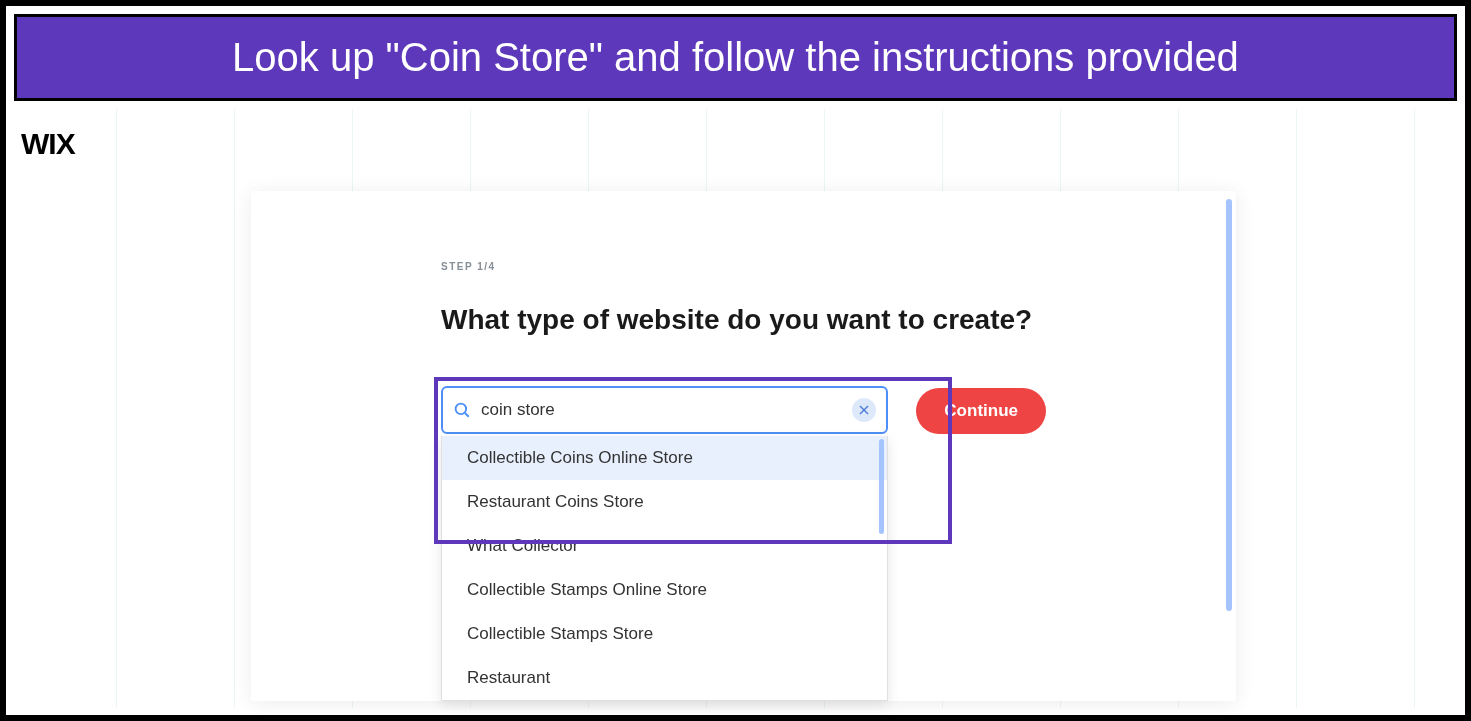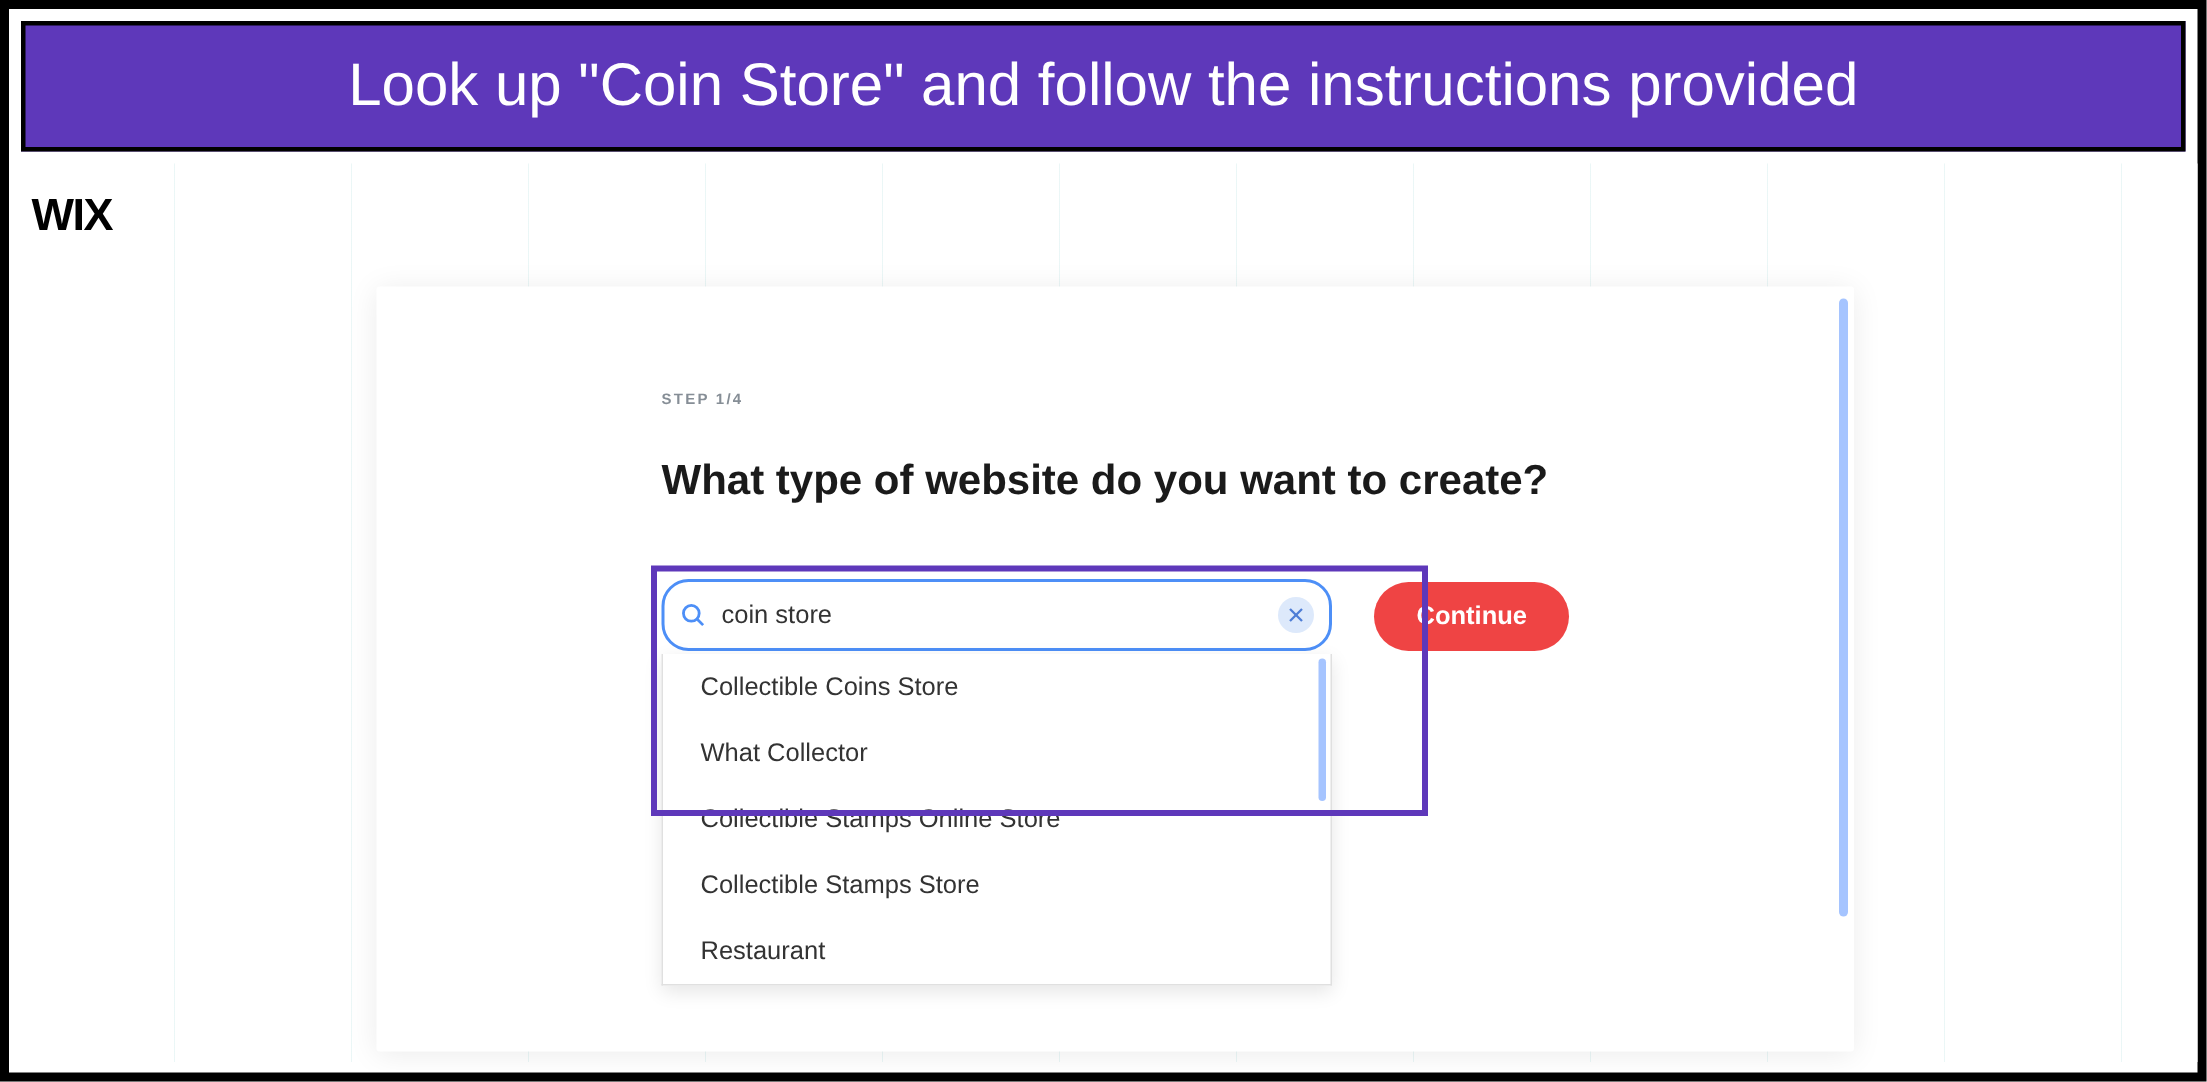--- a/index.html
+++ b/index.html
@@ -103,21 +103,21 @@
       pointer-events: none;
       z-index: 5;
     }
     .search-input-wrap {
       position: relative;
       display: flex;
       align-items: center;
       width: 100%;
       height: 48px;
       border: 2px solid #4d8ff7;
-      border-radius: 18px;
+      border-radius: 6px;
       padding: 0 10px;
       background: #fff;
     }
     .search-icon {
       width: 18px;
       height: 18px;
       flex-shrink: 0;
       margin-right: 10px;
     }
     .search-input {
@@ -211,21 +211,22 @@
               <input class="search-input" type="text" value="coin store" style="">
               <span class="clear-btn">
                 <svg viewBox="0 0 10 10" stroke="#4d7dd6" stroke-width="1.5">
                   <line x1="1" y1="1" x2="9" y2="9"></line>
                   <line x1="9" y1="1" x2="1" y2="9"></line>
                 </svg>
               </span>
             </div>
             <div class="dropdown">
               <div class="dropdown-scroll"></div>
-              <div class="dropdown-item">Collectible Coins Store</div>
+              <div class="dropdown-item highlighted">Collectible Coins Online Store</div>
+              <div class="dropdown-item">Restaurant Coins Store</div>
               <div class="dropdown-item">What Collector</div>
               <div class="dropdown-item">Collectible Stamps Online Store</div>
               <div class="dropdown-item">Collectible Stamps Store</div>
               <div class="dropdown-item">Restaurant</div>
             </div>
           </div>
           <button class="continue-btn">Continue</button>
         </div>
       </div>
     </div>

